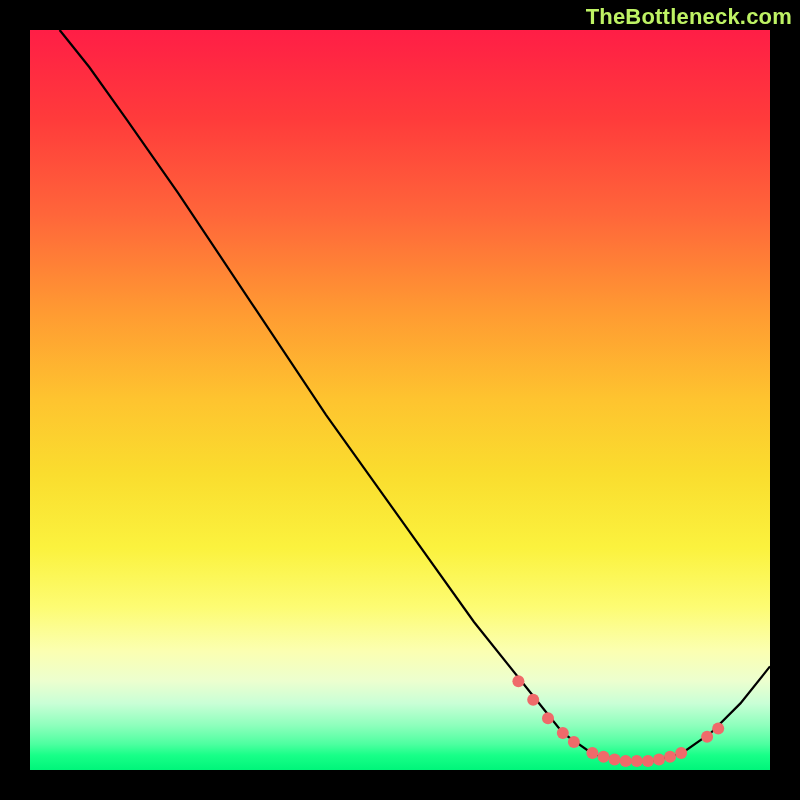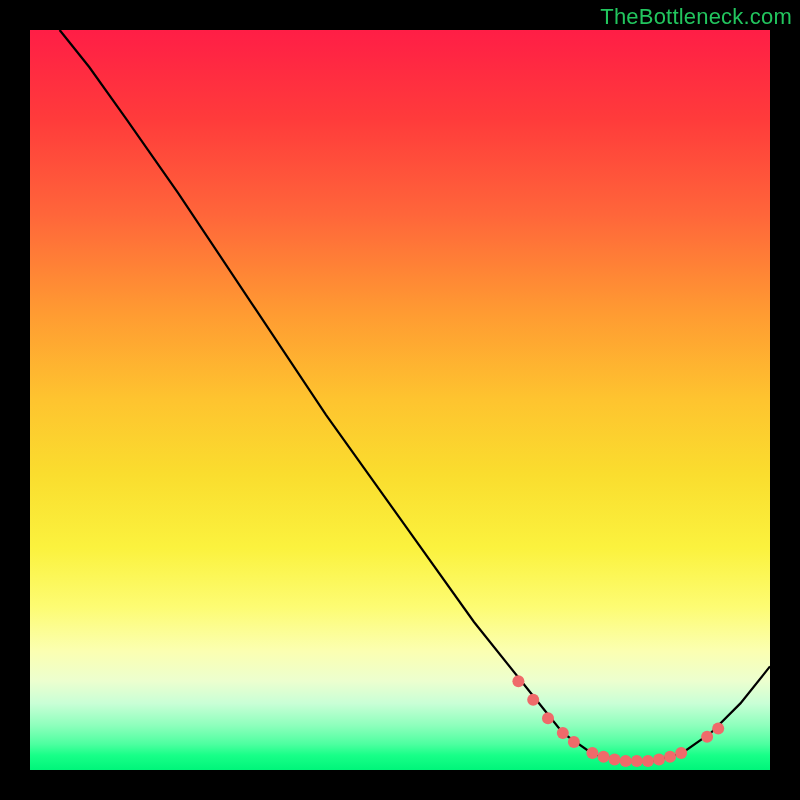--- a/index.html
+++ b/index.html
@@ -14,24 +14,24 @@
   .frame {
     position: relative;
     width: 800px;
     height: 800px;
     background: #000;
   }
   .watermark {
     position: absolute;
     top: 4px;
     right: 8px;
-    color: #22c55e;
+    color: #bef264;
     font-size: 22px;
     letter-spacing: 0.2px;
-    font-weight: 400;
+    font-weight: 700;
   }
   .plot {
     position: absolute;
     left: 30px;
     top: 30px;
     width: 740px;
     height: 740px;
     background: linear-gradient(to bottom,
       #ff1e46 0%,
       #ff3b3b 12%,

